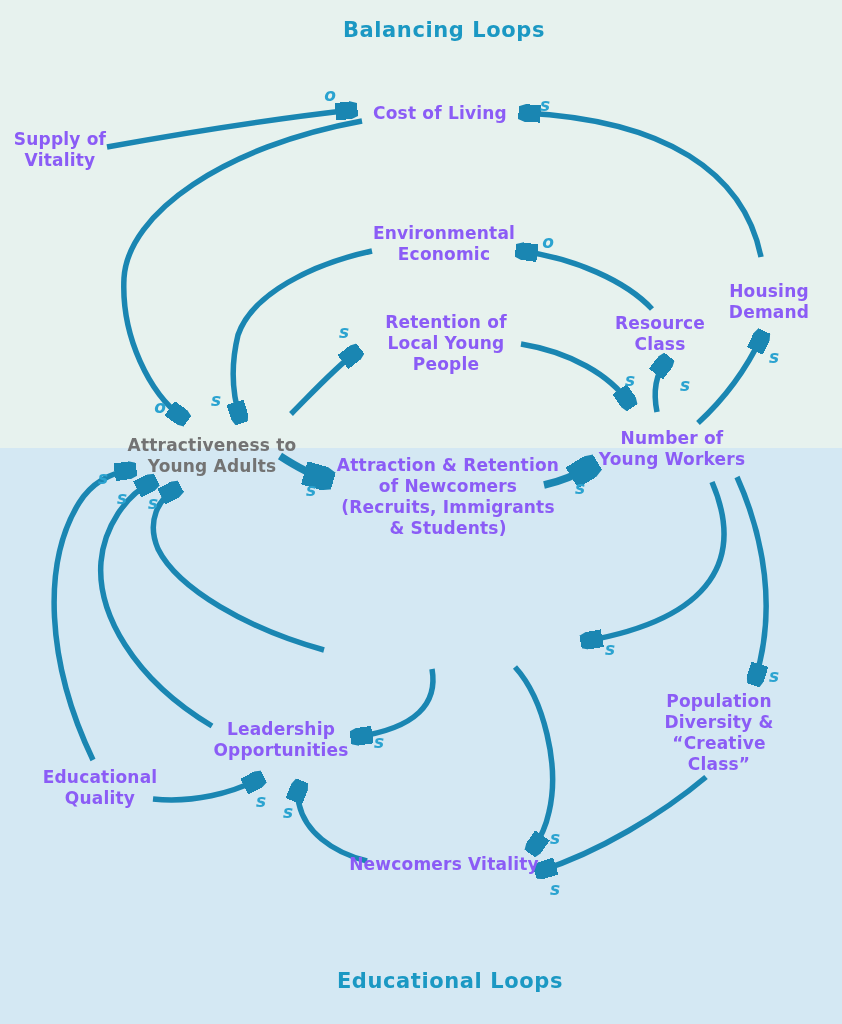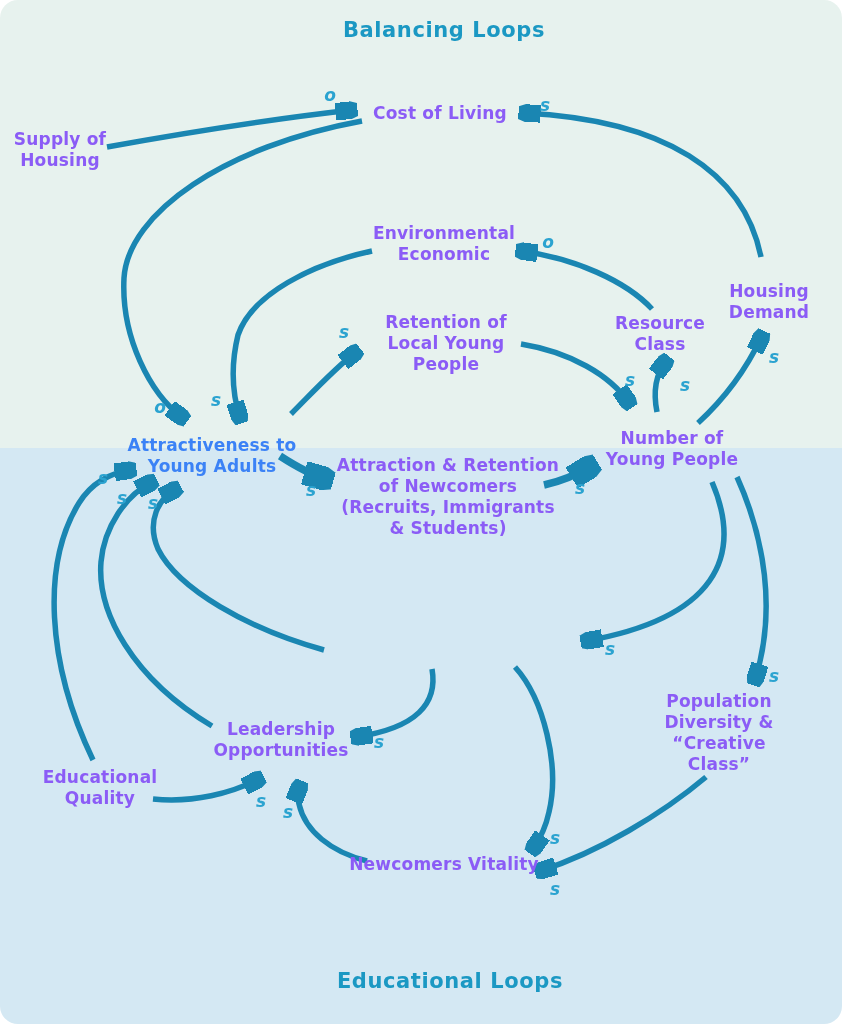--- a/index.html
+++ b/index.html
@@ -1,21 +1,20 @@
 <!DOCTYPE html>
 <html><head>
 <meta charset="utf-8">
 <style>
   html,body{margin:0;padding:0;}
   .stage{
     position:relative;
     width:842px;height:1024px;
     overflow:hidden;
     font-family:"DejaVu Sans","Liberation Sans",sans-serif;
-    border-radius:18px;
   }
   .bg-top{
     position:absolute;left:0;top:0;width:842px;height:448px;
     background:#e7f2ee;
   }
   .bg-bottom{
     position:absolute;left:0;top:448px;width:842px;height:576px;
     background:#d4e8f3;
   }
   svg.arrows{position:absolute;left:0;top:0;z-index:1;}
@@ -30,21 +29,21 @@
     position:absolute;z-index:2;
     transform:translate(-50%,-50%);
     white-space:pre-line;
     text-align:center;
     color:#8b5cf6;
     font-size:17px;
     font-weight:bold;
     line-height:21px;
     letter-spacing:0.2px;
   }
-  .node.highlight{color:#3b82f6;}
+  .node.highlight{color:#737373;}
   .title{
     position:absolute;z-index:2;
     transform:translate(-50%,-50%);
     color:#1b98c3;
     font-size:21px;
     font-weight:bold;
     letter-spacing:0.6px;
     white-space:nowrap;
   }
   .pol{
@@ -91,38 +90,38 @@
     <path d="M 432 669 C 438 703, 417 728, 356 737" marker-end="url(#ah)"></path>
     <path d="M 515 667 C 544 699, 560 766, 549 812 C 546 826, 540 839, 533 849" marker-end="url(#ah)"></path>
     <path d="M 706 777 C 662 814, 599 852, 540 871" marker-end="url(#ah)"></path>
   </svg>
 
   <div class="title" style="left:444px;top:30px">Balancing Loops</div>
   <div class="title" style="left:450px;top:981px">Educational Loops</div>
 
   <div class="node" style="left:440px;top:113px">Cost of Living</div>
   <div class="node" style="left:60px;top:150px">Supply of
-Housing</div>
+Vitality</div>
   <div class="node" style="left:444px;top:244px">Environmental
 Economic</div>
   <div class="node" style="left:446px;top:343px">Retention of
 Local Young
 People</div>
   <div class="node" style="left:660px;top:334px">Resource
 Class</div>
   <div class="node" style="left:769px;top:302px">Housing
 Demand</div>
   <div class="node highlight" style="left:212px;top:456px">Attractiveness to
 Young Adults</div>
   <div class="node" style="left:448px;top:497px">Attraction &amp; Retention
 of Newcomers
 (Recruits, Immigrants
 &amp; Students)</div>
   <div class="node" style="left:672px;top:449px">Number of
-Young People</div>
+Young Workers</div>
   <div class="node" style="left:281px;top:740px">Leadership
 Opportunities</div>
   <div class="node" style="left:719px;top:733px">Population
 Diversity &amp;
 “Creative Class”</div>
   <div class="node" style="left:100px;top:788px">Educational
 Quality</div>
   <div class="node" style="left:444px;top:864px">Newcomers Vitality</div>
 
   <span class="pol" style="left:330px;top:95px">o</span>

